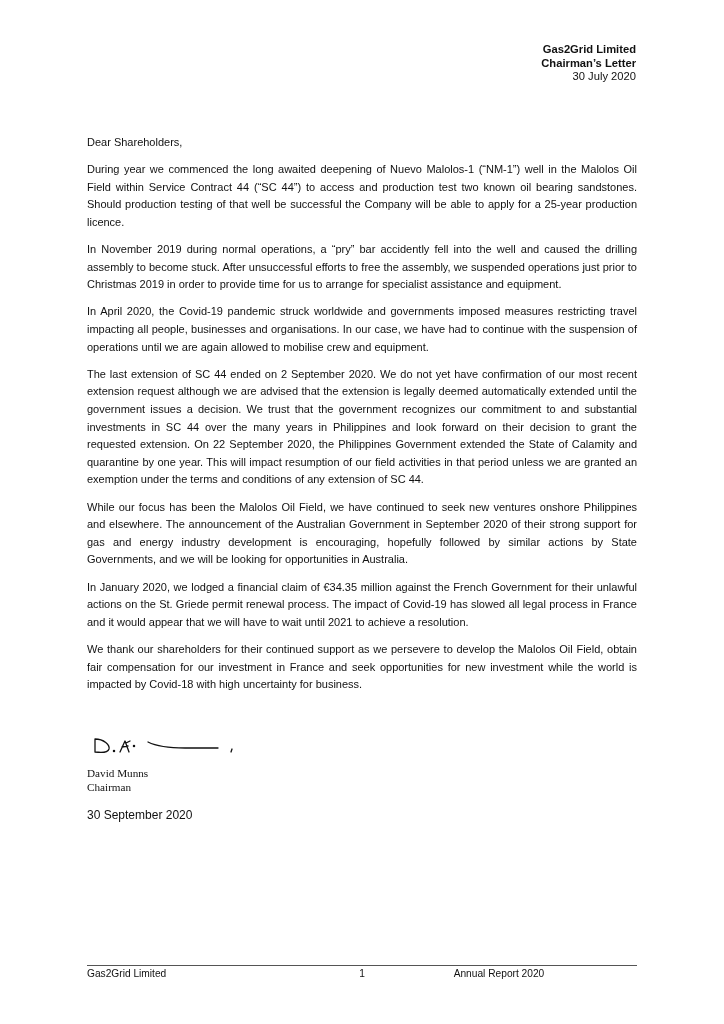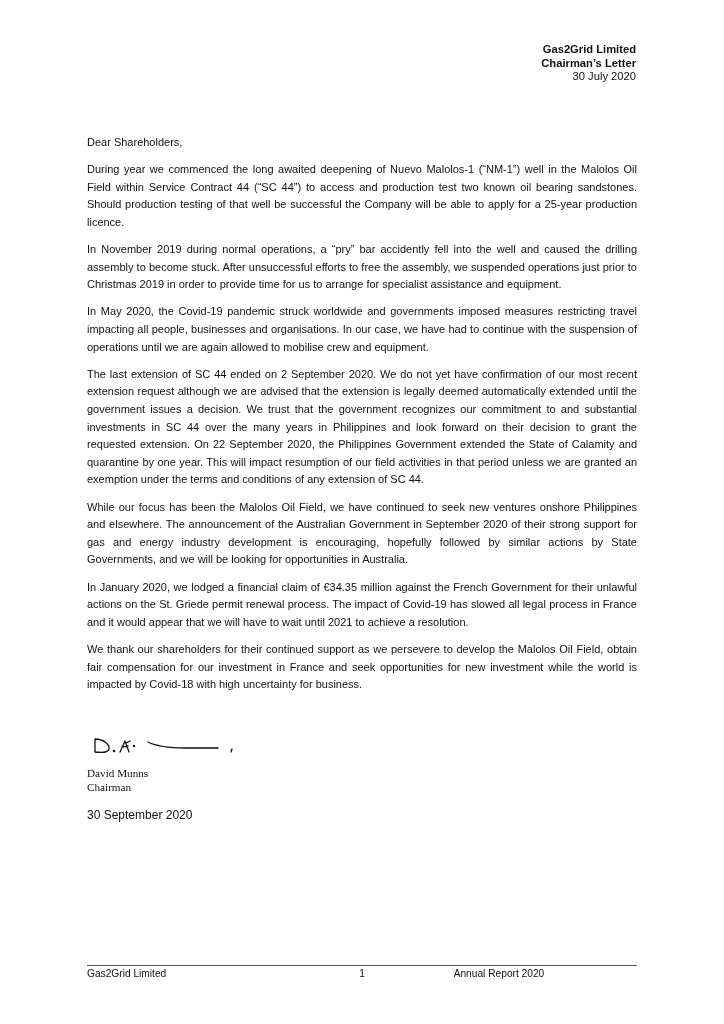--- a/index.html
+++ b/index.html
@@ -24,21 +24,21 @@
 <div class="header">
   <div class="bold">Gas2Grid Limited</div>
   <div class="bold">Chairman’s Letter</div>
   <div>30 July 2020</div>
 </div>
 
 <div class="content">
   <p class="salutation">Dear Shareholders,</p>
   <p>During year we commenced the long awaited deepening of Nuevo Malolos-1 (“NM-1”) well in the Malolos Oil Field within Service Contract 44 (“SC 44”) to access and production test two known oil bearing sandstones.  Should production testing of that well be successful the Company will be able to apply for a 25-year production licence.</p>
   <p>In November 2019 during normal operations, a “pry” bar accidently fell into the well and caused the drilling assembly to become stuck. After unsuccessful efforts to free the assembly, we suspended operations just prior to Christmas 2019 in order to provide time for us to arrange for specialist assistance and equipment.</p>
-  <p>In May 2020, the Covid-19 pandemic struck worldwide and governments imposed measures restricting travel impacting all people, businesses and organisations. In our case, we have had to continue with the suspension of operations until we are again allowed to mobilise crew and equipment.</p>
+  <p>In April 2020, the Covid-19 pandemic struck worldwide and governments imposed measures restricting travel impacting all people, businesses and organisations. In our case, we have had to continue with the suspension of operations until we are again allowed to mobilise crew and equipment.</p>
   <p>The last extension of SC 44 ended on 2 September 2020. We do not yet have confirmation of our most recent extension request although we are advised that the extension is legally deemed automatically extended until the government issues a decision. We trust that the government recognizes our commitment to and substantial investments in SC 44 over the many years in Philippines and look forward on their decision to grant the requested extension. On 22 September 2020, the Philippines Government extended the State of Calamity and quarantine by one year. This will impact resumption of our field activities in that period unless we are granted an exemption under the terms and conditions of any extension of SC 44.</p>
   <p>While our focus has been the Malolos Oil Field, we have continued to seek new ventures onshore Philippines and elsewhere. The announcement of the Australian Government in September 2020 of their strong support for gas and energy industry development is encouraging, hopefully followed by similar actions by State Governments, and we will be looking for opportunities in Australia.</p>
   <p>In January 2020, we lodged a financial claim of €34.35 million against the French Government for their unlawful actions on the St. Griede permit renewal process. The impact of Covid-19 has slowed all legal process in France and it would appear that we will have to wait until 2021 to achieve a resolution.</p>
   <p>We thank our shareholders for their continued support as we persevere to develop the Malolos Oil Field, obtain fair compensation for our investment in France and seek opportunities for new investment while the world is impacted by Covid-18 with high uncertainty for business.</p>
 </div>
 
 <svg class="signature" viewBox="0 0 160 28" xmlns="http://www.w3.org/2000/svg">
   <g fill="none" stroke="#111" stroke-width="1.3" stroke-linecap="round" stroke-linejoin="round">
     <path d="M5 9 L5 22 M5 9 C14 9 20 15 19 19 C18 22 12 23 5 22"></path>
     <circle cx="24" cy="21" r="0.6" fill="#111"></circle>

